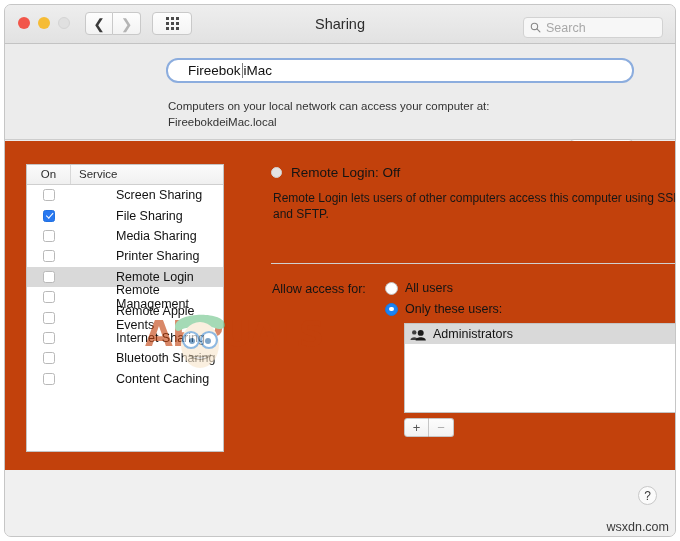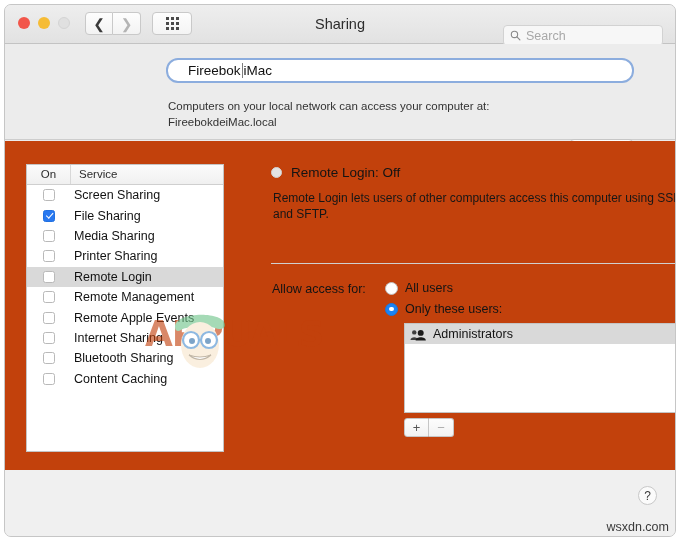--- a/index.html
+++ b/index.html
@@ -98,22 +98,22 @@
     height: 31px;
     line-height: 39px;
     text-align: center;
     font-size: 14.5px;
     color: #2d2d2d;
   }
 
   #search-field {
     position: absolute;
     right: 12px;
-    top: 20px;
-    width: 160px;
+    top: 12px;
+    width: 140px;
     height: 21px;
     background: #f7f7f7;
     border: 1px solid #d2d2d2;
     border-radius: 4px;
     box-sizing: border-box;
     display: flex;
     align-items: center;
     padding-left: 6px;
   }
   #search-icon {
@@ -241,20 +241,21 @@
     padding-left: 8px;
     box-sizing: border-box;
   }
   .service-row {
     display: flex;
     align-items: center;
     height: 20.4px;
     font-size: 12.5px;
     color: #121212;
     box-sizing: border-box;
+    gap: 42px;
   }
   .service-row.selected { background: #d9d9d9; }
   .service-row .cb-cell {
     width: 44px;
     display: flex;
     justify-content: center;
     align-items: center;
     flex: none;
   }
   .cb {

